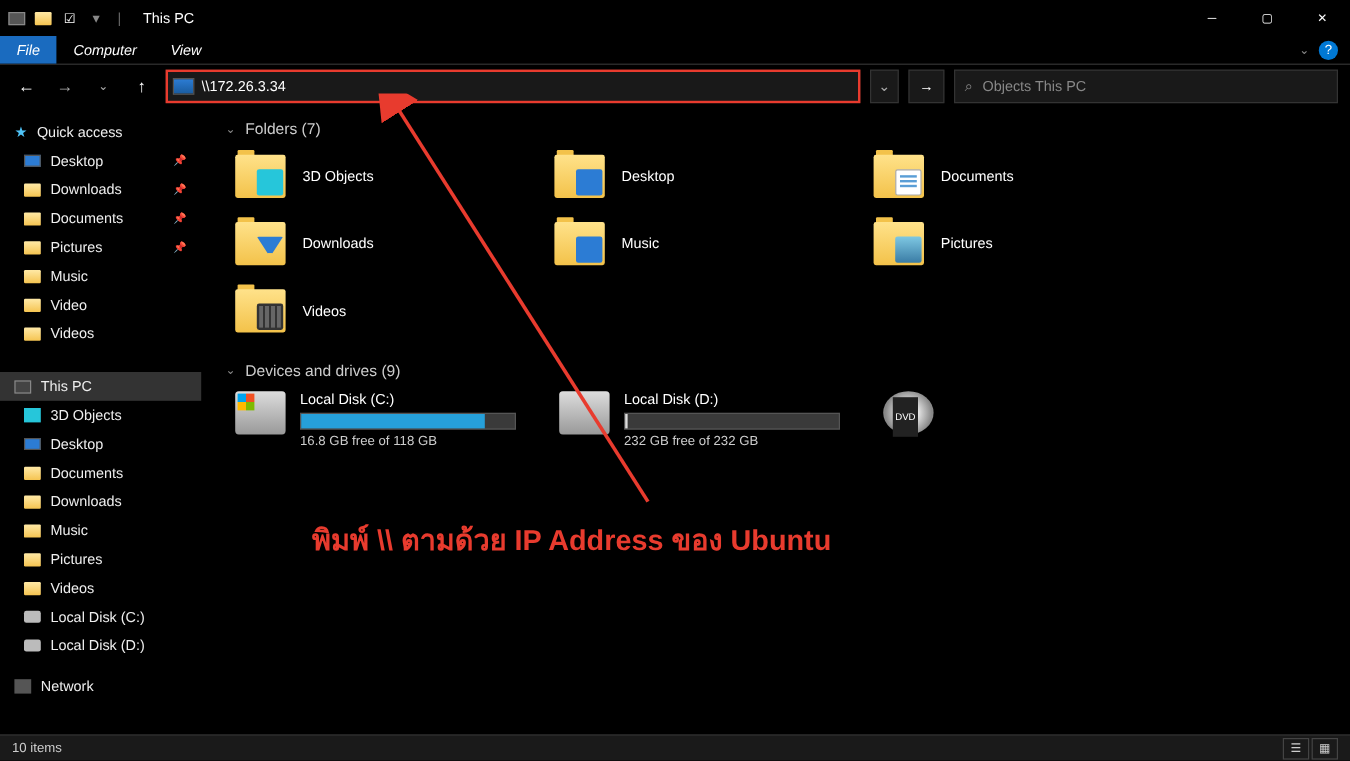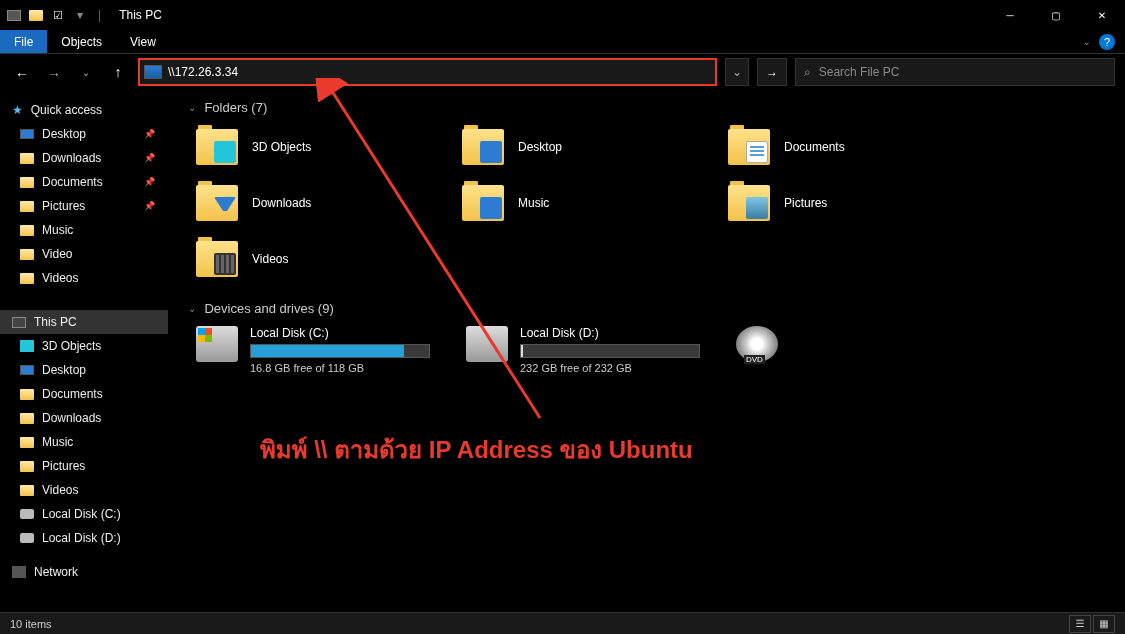--- a/index.html
+++ b/index.html
@@ -10,21 +10,21 @@
 .titlebar-left { display: flex; align-items: center; gap: 6px; padding-left: 6px; }
 .titlebar-icon-sm { width: 16px; height: 16px; display: inline-flex; align-items: center; justify-content: center; }
 .pc-icon-sm { width: 14px; height: 11px; background: #555; border: 1px solid #888; }
 .check-icon { color: #fff; font-size: 11px; }
 .titlebar-title { margin-left: 8px; font-size: 12px; }
 .titlebar-right { margin-left: auto; display: flex; }
 .win-btn { width: 46px; height: 30px; display: flex; align-items: center; justify-content: center; color: #fff; font-size: 10px; cursor: pointer; }
 
 
 .ribbon-tabs { height: 24px; display: flex; align-items: stretch; background: #000; border-bottom: 1px solid #333; position: relative; }
-.ribbon-tab { padding: 0 14px; display: flex; align-items: center; font-size: 12px; cursor: pointer; }
+.ribbon-tab { padding: 0 14px; display: flex; align-items: center; font-size: 12px; cursor: pointer; font-style: italic; }
 .ribbon-tab.file { background: #1a6bbf; color: #fff; }
 .ribbon-collapse { margin-left: auto; display: flex; align-items: center; gap: 8px; padding-right: 10px; }
 .help-icon { width: 16px; height: 16px; border-radius: 50%; background: #0078d4; color: #fff; display: flex; align-items: center; justify-content: center; font-size: 11px; }
 
 
 .navbar { height: 36px; display: flex; align-items: center; padding: 0 10px; gap: 8px; background: #000; }
 .nav-btn { width: 24px; height: 24px; display: flex; align-items: center; justify-content: center; color: #aaa; cursor: pointer; font-size: 14px; }
 .nav-btn.active { color: #fff; }
 .address-wrap { flex: 1; display: flex; align-items: center; height: 28px; border: 2px solid #e83b2e; background: #191919; padding: 0 4px; }
 .address-pc-icon { width: 18px; height: 14px; background: linear-gradient(#2c7cd4,#1a5c9f); border: 1px solid #555; margin-right: 6px; }
@@ -71,21 +71,21 @@
 .ov-pic { background: linear-gradient(#7ec8e3,#3a7ca5); }
 .ov-vid { background: #333; }
 .ov-vid::after { content: ""; position: absolute; left: 2px; top: 2px; right: 2px; bottom: 2px; background: repeating-linear-gradient(90deg,#666,#666 3px,#333 3px,#333 5px); }
 .folder-label { font-size: 12px; }
 
 .drive-grid { display: grid; grid-template-columns: repeat(3, 260px); gap: 12px 10px; padding-left: 12px; }
 .drive-item { display: flex; gap: 12px; cursor: pointer; }
 .drive-ic-big { width: 42px; height: 36px; background: linear-gradient(#ddd,#999); border-radius: 3px; position: relative; }
 .drive-ic-big.win::before { content: ""; position: absolute; top: 2px; left: 2px; width: 14px; height: 14px; background: conic-gradient(#f25022 0 90deg,#7fba00 90deg 180deg,#ffb900 180deg 270deg,#00a4ef 270deg); }
 .dvd-ic-big { width: 42px; height: 36px; background: radial-gradient(circle,#fff 20%,#ccc 40%,#888 70%); border-radius: 50%; position: relative; }
-.dvd-lbl { position: absolute; bottom: -2px; left: 8px; font-size: 8px; background: #222; padding: 0 2px; text-align: right; }
+.dvd-lbl { position: absolute; bottom: -2px; left: 8px; font-size: 8px; background: #222; padding: 12px 2px; text-align: right; }
 .drive-info { flex: 1; }
 .drive-name { font-size: 12px; margin-bottom: 4px; }
 .drive-bar { width: 180px; height: 14px; background: #3a3a3a; border: 1px solid #555; margin-bottom: 4px; position: relative; }
 .drive-fill { height: 100%; background: #26a0da; }
 .drive-free { font-size: 11px; color: #ccc; }
 
 
 .annotation-text { position: absolute; left: 260px; top: 430px; font-size: 24px; font-weight: bold; color: #e83b2e; }
 .arrow-svg { position: absolute; left: 300px; top: 78px; pointer-events: none; }
 
@@ -112,42 +112,42 @@
   </div>
   <div class="titlebar-right">
     <div class="win-btn">─</div>
     <div class="win-btn">▢</div>
     <div class="win-btn close">✕</div>
   </div>
 </div>
 
 <div class="ribbon-tabs">
   <div class="ribbon-tab file">File</div>
-  <div class="ribbon-tab">Objects</div>
+  <div class="ribbon-tab">Computer</div>
   <div class="ribbon-tab">View</div>
   <div class="ribbon-collapse">
     <span style="color:#888;font-size:10px">⌄</span>
     <span class="help-icon">?</span>
   </div>
 </div>
 
 <div class="navbar">
   <div class="nav-btn active">←</div>
   <div class="nav-btn">→</div>
   <div class="nav-btn" style="font-size:10px">⌄</div>
   <div class="nav-btn active">↑</div>
   <div class="address-wrap">
     <span class="address-pc-icon"></span>
     <input class="address-input" value="\\172.26.3.34" style="">
   </div>
   <div class="addr-drop">⌄</div>
   <div class="addr-go">→</div>
   <div class="searchbox">
     <span class="sicon">⌕</span>
-    <span>Search File PC</span>
+    <span>Objects This PC</span>
   </div>
 </div>
 
 <div class="main">
 
   <div class="sidebar">
     <div class="side-item top">
         <span class="star-icon">★</span>
         <span>Quick access</span>
       </div>

